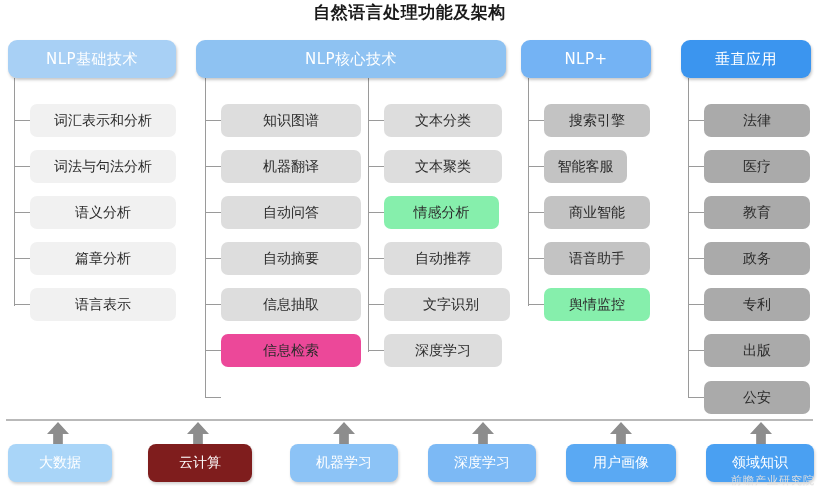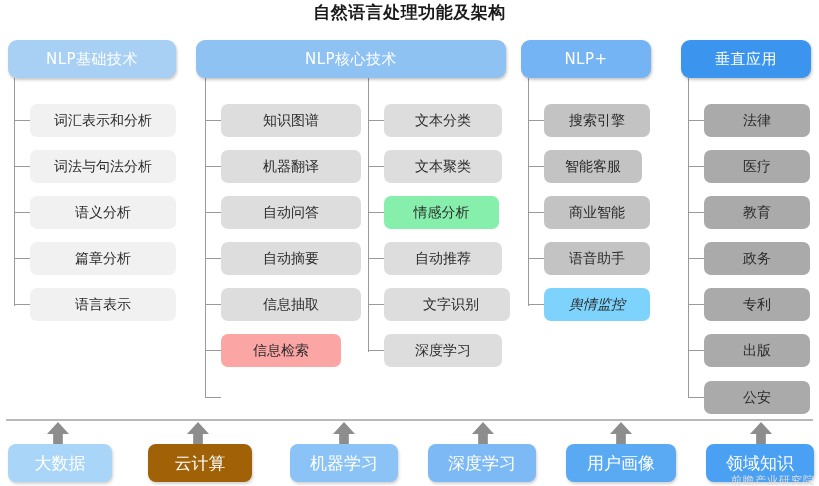--- a/index.html
+++ b/index.html
@@ -51,21 +51,21 @@
   .divider{
     position:absolute;left:6px;top:419px;width:807px;height:2px;
     background:#b9b9b9;
   }
 
   
   .foot{
     position:absolute;
     top:444px;height:38px;
     border-radius:8px;
-    color:#ffffff;font-size:17px;
+    color:#ffffff;font-size:14px;
     display:flex;align-items:center;justify-content:center;
     box-shadow:1px 2px 3px rgba(0,0,0,.18);
   }
   .arrow{
     position:absolute;
     width:22px;height:25px;
     top:422px;
     background:#8d8d8d;
     clip-path:polygon(50% 0%,100% 48%,72% 48%,72% 100%,28% 100%,28% 48%,0% 48%);
   }
@@ -108,21 +108,21 @@
   <div class="hline" style="left:205px;top:258px;width:16px;"></div>
   <div class="hline" style="left:205px;top:304px;width:16px;"></div>
   <div class="hline" style="left:205px;top:350px;width:16px;"></div>
   <div class="hline" style="left:205px;top:397px;width:16px;"></div>
 
   <div class="box" style="left:221px;top:104px;width:140px;background:#dddddd;">知识图谱</div>
   <div class="box" style="left:221px;top:150px;width:140px;background:#dddddd;">机器翻译</div>
   <div class="box" style="left:221px;top:196px;width:140px;background:#dddddd;">自动问答</div>
   <div class="box" style="left:221px;top:242px;width:140px;background:#dddddd;">自动摘要</div>
   <div class="box" style="left:221px;top:288px;width:140px;background:#dddddd;">信息抽取</div>
-  <div class="box" style="left:221px;top:334px;width:120px;background:#fca5a5;">信息检索</div>
+  <div class="box" style="left:221px;top:334px;width:140px;background:#ec4899;">信息检索</div>
 
   <div class="vline" style="left:368px;top:78px;height:274px;"></div>
   <div class="hline" style="left:368px;top:120px;width:16px;"></div>
   <div class="hline" style="left:368px;top:166px;width:16px;"></div>
   <div class="hline" style="left:368px;top:212px;width:16px;"></div>
   <div class="hline" style="left:368px;top:258px;width:16px;"></div>
   <div class="hline" style="left:368px;top:304px;width:16px;"></div>
   <div class="hline" style="left:368px;top:350px;width:16px;"></div>
 
   <div class="box" style="left:384px;top:104px;width:118px;background:#dddddd;">文本分类</div>
@@ -134,24 +134,24 @@
 
   <div class="hdr" style="left:521px;top:40px;width:130px;background:#74b3f4;">NLP+</div>
   <div class="vline" style="left:528px;top:78px;height:228px;"></div>
   <div class="hline" style="left:528px;top:120px;width:16px;"></div>
   <div class="hline" style="left:528px;top:166px;width:16px;"></div>
   <div class="hline" style="left:528px;top:212px;width:16px;"></div>
   <div class="hline" style="left:528px;top:258px;width:16px;"></div>
   <div class="hline" style="left:528px;top:304px;width:16px;"></div>
 
   <div class="box" style="left:544px;top:104px;width:106px;background:#c3c3c3;">搜索引擎</div>
-  <div class="box" style="left:544px;top:150px;width:98px;background:#c3c3c3;">智能客服</div>
+  <div class="box" style="left:544px;top:150px;width:83px;background:#c3c3c3;">智能客服</div>
   <div class="box" style="left:544px;top:196px;width:106px;background:#c3c3c3;">商业智能</div>
   <div class="box" style="left:544px;top:242px;width:106px;background:#c3c3c3;">语音助手</div>
-  <div class="box" style="left:544px;top:288px;width:106px;background:#7dd3fc;font-style:italic;">舆情监控</div>
+  <div class="box" style="left:544px;top:288px;width:106px;background:#86efac;">舆情监控</div>
 
   <div class="hdr" style="left:681px;top:40px;width:130px;background:#3b95ef;">垂直应用</div>
   <div class="vline" style="left:688px;top:78px;height:320px;"></div>
   <div class="hline" style="left:688px;top:120px;width:16px;"></div>
   <div class="hline" style="left:688px;top:166px;width:16px;"></div>
   <div class="hline" style="left:688px;top:212px;width:16px;"></div>
   <div class="hline" style="left:688px;top:258px;width:16px;"></div>
   <div class="hline" style="left:688px;top:304px;width:16px;"></div>
   <div class="hline" style="left:688px;top:350px;width:16px;"></div>
   <div class="hline" style="left:688px;top:397px;width:16px;"></div>
@@ -167,21 +167,21 @@
   <div class="divider"></div>
 
   <div class="arrow" style="left:47px;"></div>
   <div class="arrow" style="left:187px;"></div>
   <div class="arrow" style="left:333px;"></div>
   <div class="arrow" style="left:472px;"></div>
   <div class="arrow" style="left:610px;"></div>
   <div class="arrow" style="left:750px;"></div>
 
   <div class="foot" style="left:8px;width:104px;background:#a9d5f8;">大数据</div>
-  <div class="foot" style="left:148px;width:104px;background:#a16207;font-family:Liberation Serif, serif;">云计算</div>
+  <div class="foot" style="left:148px;width:104px;background:#7f1d1d;font-family:Liberation Serif, serif;">云计算</div>
   <div class="foot" style="left:290px;width:108px;background:#8cc3f6;">机器学习</div>
   <div class="foot" style="left:428px;width:108px;background:#7cb9f5;">深度学习</div>
   <div class="foot" style="left:566px;width:110px;background:#5aa9f3;">用户画像</div>
   <div class="foot" style="left:706px;width:108px;background:#4aa0f2;">领域知识</div>
 
   <div class="watermark">前瞻产业研究院</div>
 
 </div>
 
 </body></html>

